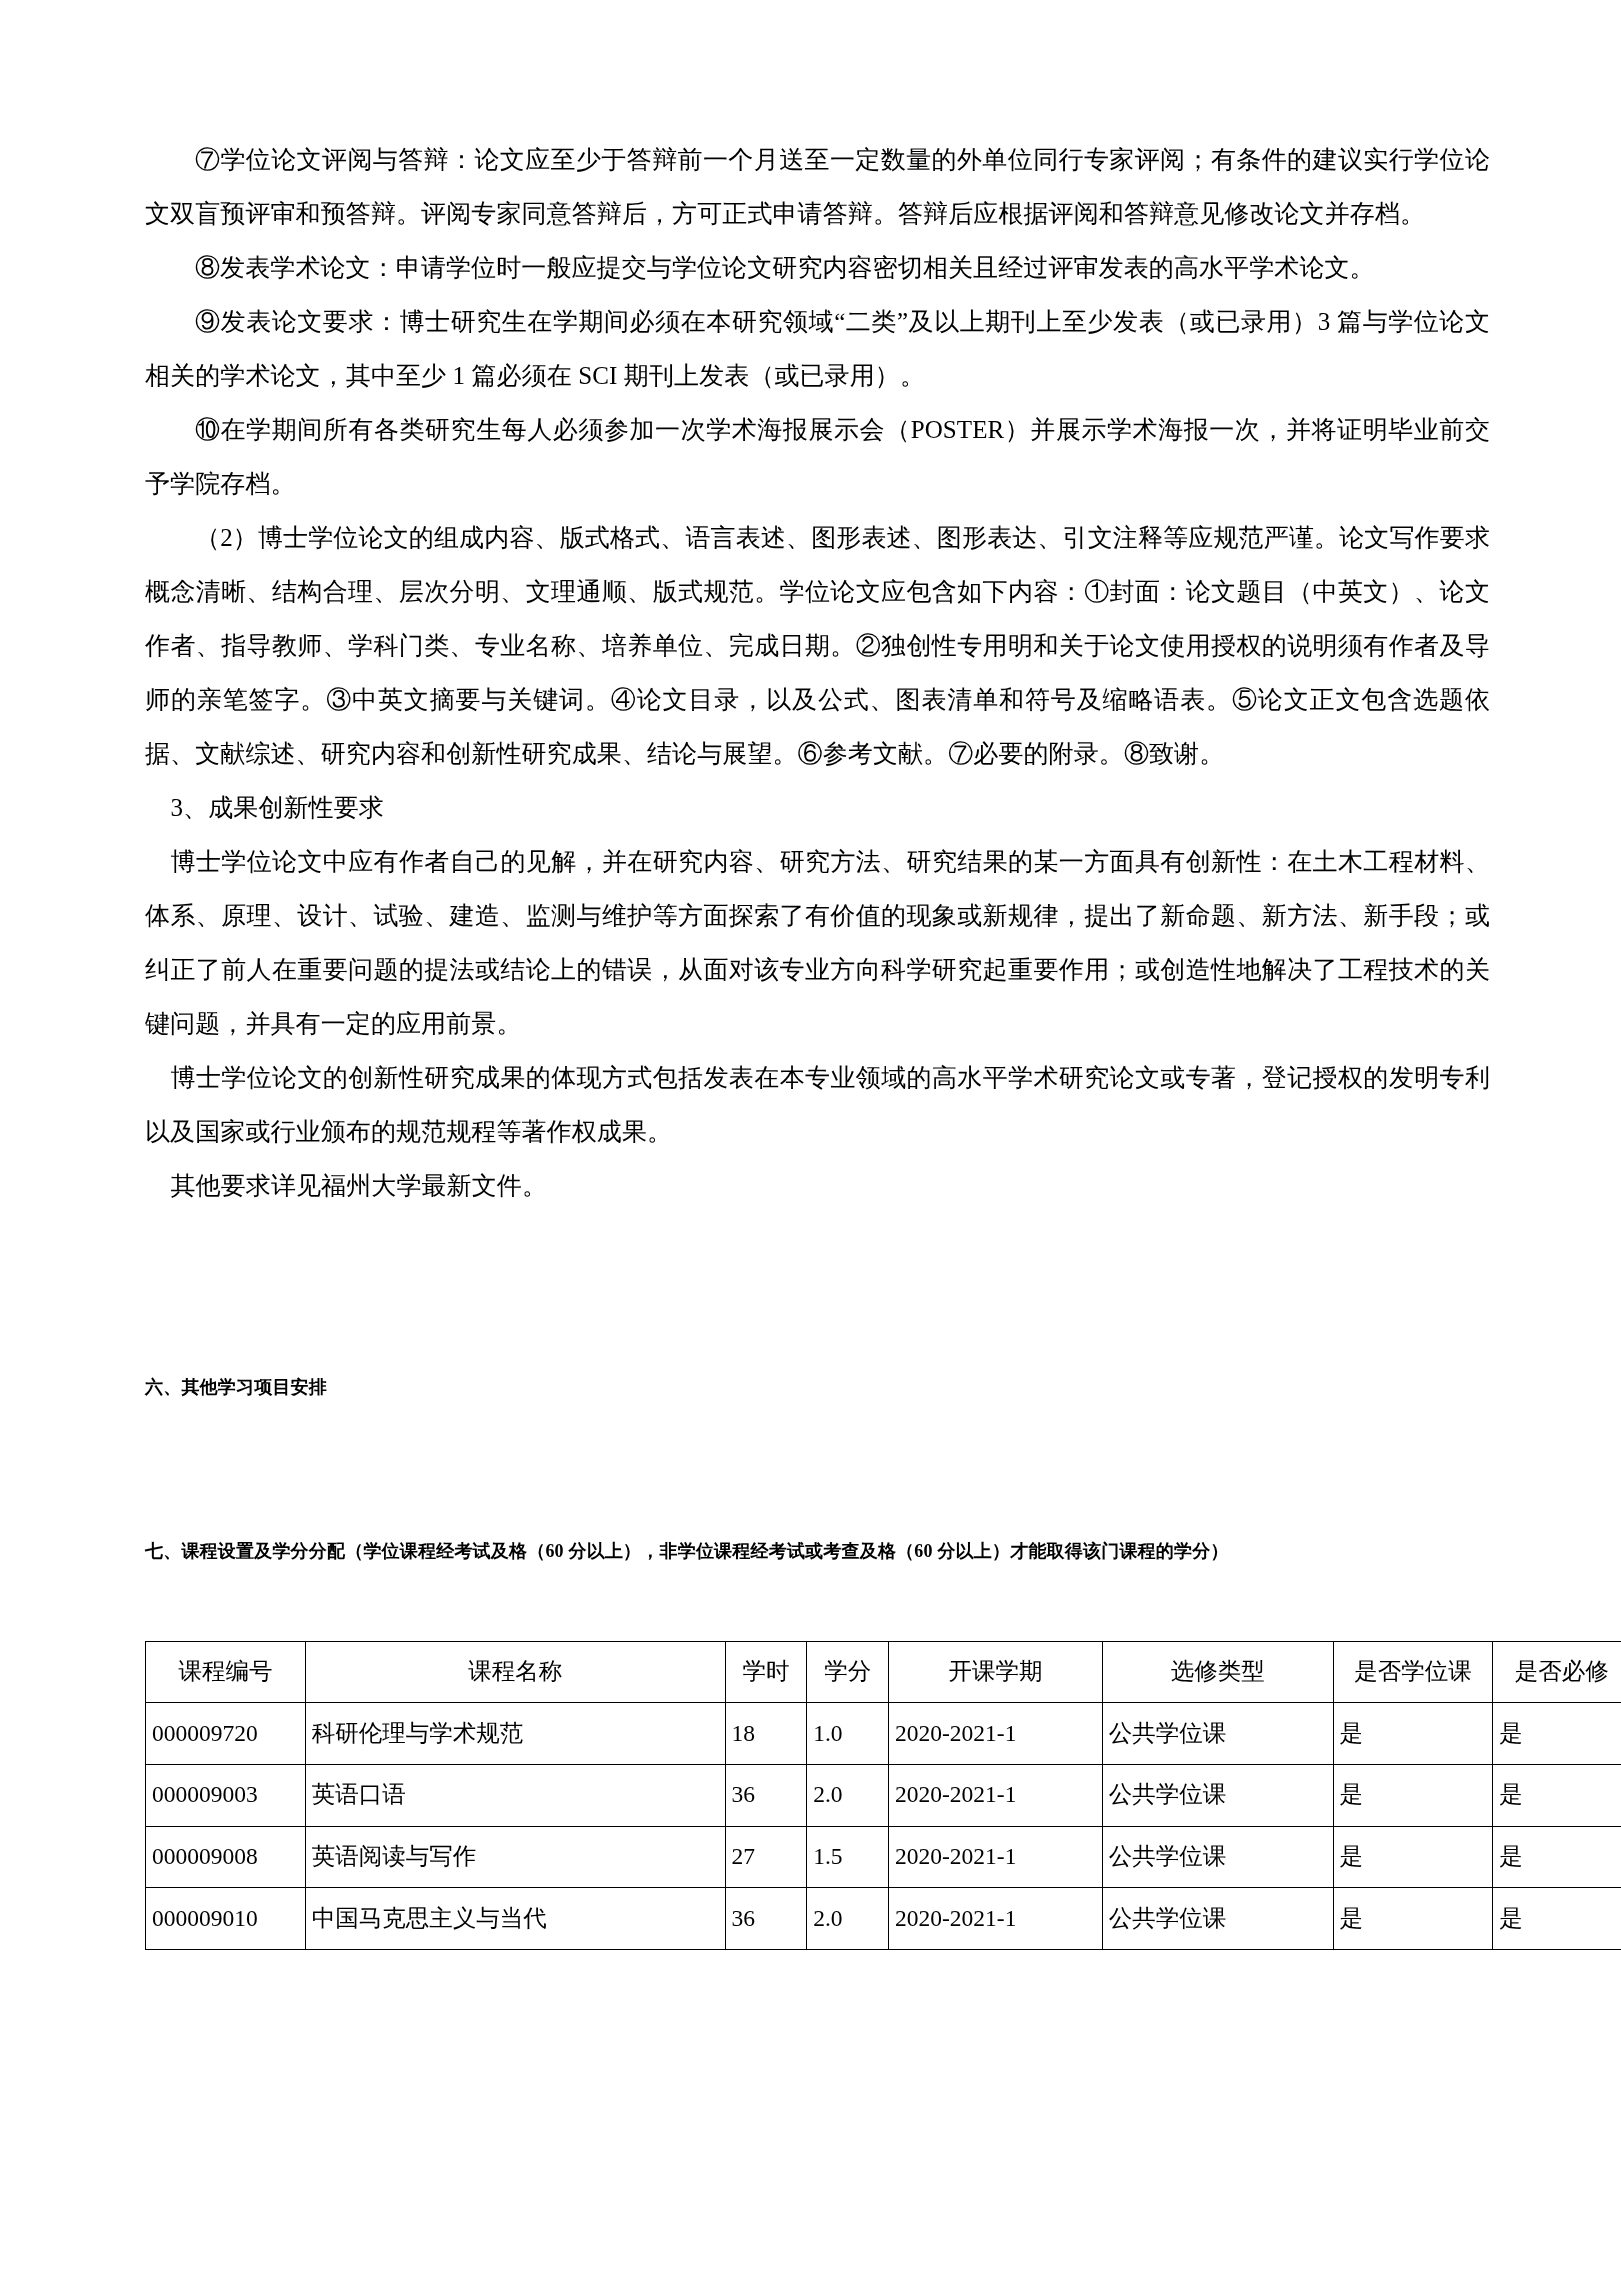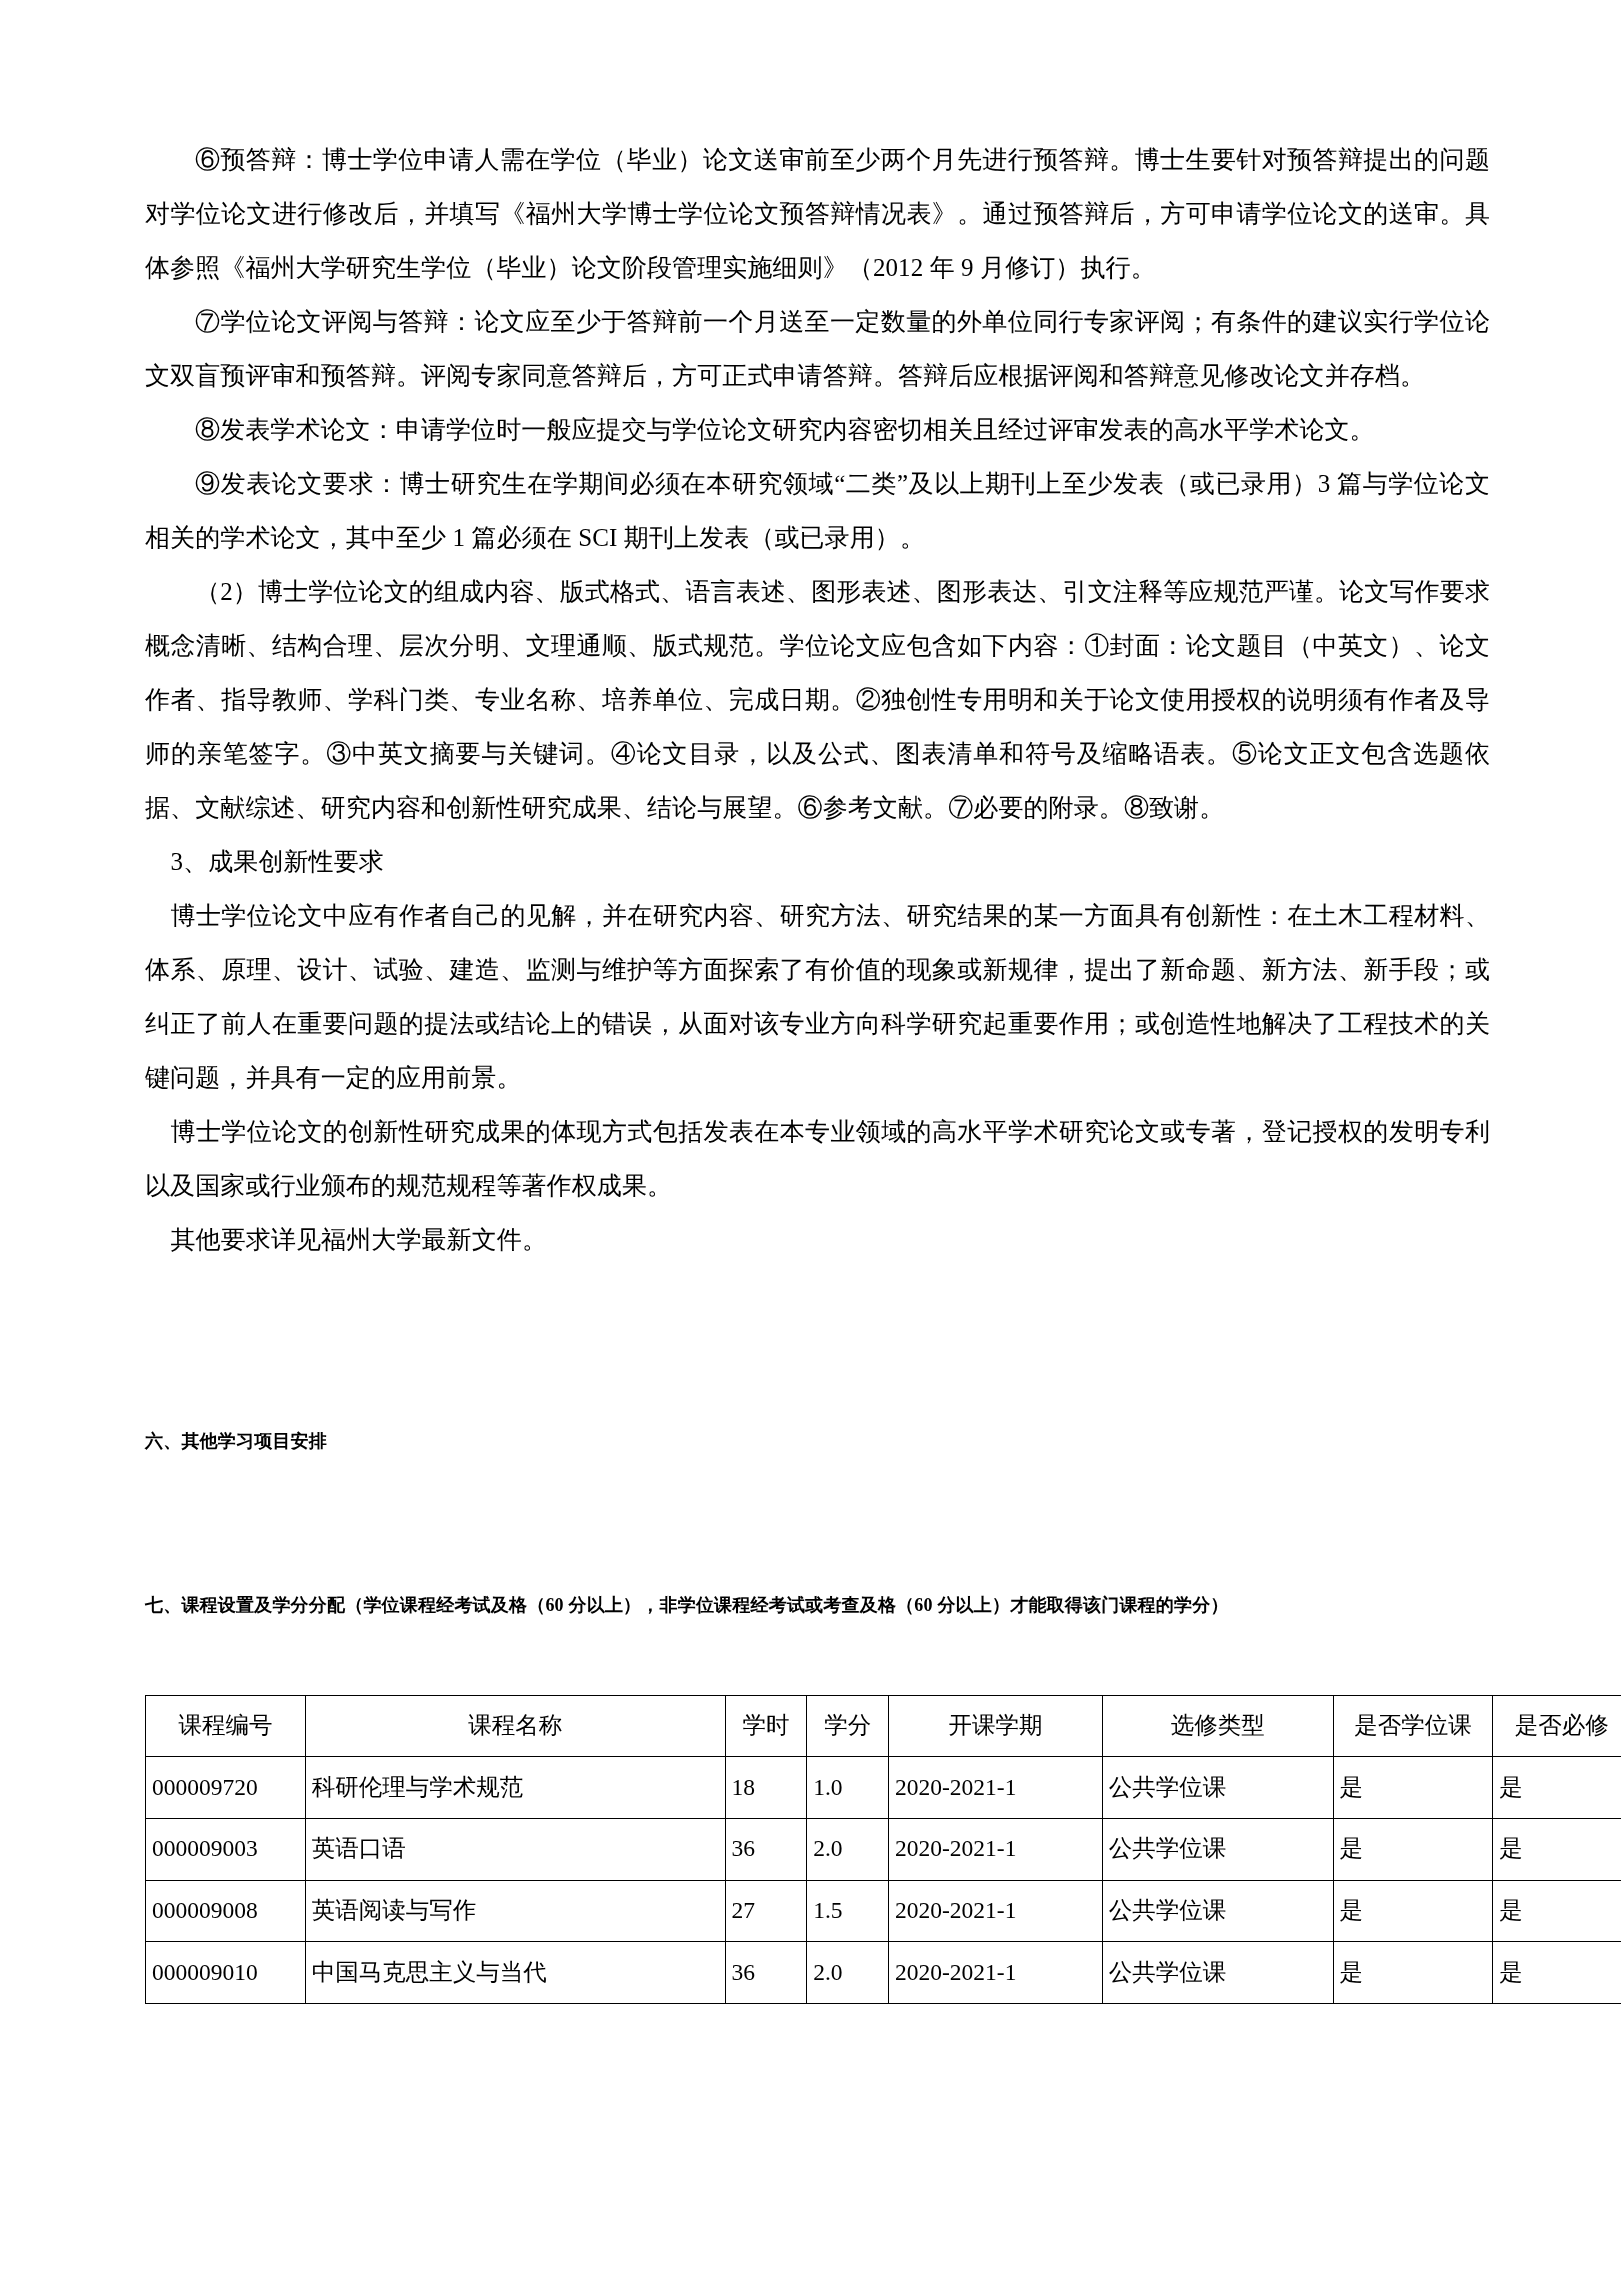--- a/index.html
+++ b/index.html
@@ -92,28 +92,28 @@
   .col-type   { width: 218px; margin-top: 8px; }
   .col-degree { width: 147px; }
   .col-req    { width: 125px; }
 </style>
 </head>
 <body>
 
 <div class="page">
   <div class="content">
 
-    <p class="para indent2">⑥预答辩：博士学位申请人需在学位（毕业）论文送审前至少两个月先进行预答辩。博士生要针对预答辩提出的问题对学位论文进行修改后，并填写《福州大学博士学位论文预答辩情况表》。通过预答辩后，方可申请学位论文的送审。具体参照《福州大学研究生学位（毕业）论文阶段管理实施细则》（2012 年 9 月修订）执行。</p>
 
     <p class="para indent2">⑦学位论文评阅与答辩：论文应至少于答辩前一个月送至一定数量的外单位同行专家评阅；有条件的建议实行学位论文双盲预评审和预答辩。评阅专家同意答辩后，方可正式申请答辩。答辩后应根据评阅和答辩意见修改论文并存档。</p>
 
     <p class="para indent2">⑧发表学术论文：申请学位时一般应提交与学位论文研究内容密切相关且经过评审发表的高水平学术论文。</p>
 
     <p class="para indent2">⑨发表论文要求：博士研究生在学期间必须在本研究领域“二类”及以上期刊上至少发表（或已录用）3 篇与学位论文相关的学术论文，其中至少 1 篇必须在 SCI 期刊上发表（或已录用）。</p>
 
+    <p class="para indent2">⑩在学期间所有各类研究生每人必须参加一次学术海报展示会（POSTER）并展示学术海报一次，并将证明毕业前交予学院存档。</p>
 
     <p class="para indent2">（2）博士学位论文的组成内容、版式格式、语言表述、图形表述、图形表达、引文注释等应规范严谨。论文写作要求概念清晰、结构合理、层次分明、文理通顺、版式规范。学位论文应包含如下内容：①封面：论文题目（中英文）、论文作者、指导教师、学科门类、专业名称、培养单位、完成日期。②独创性专用明和关于论文使用授权的说明须有作者及导师的亲笔签字。③中英文摘要与关键词。④论文目录，以及公式、图表清单和符号及缩略语表。⑤论文正文包含选题依据、文献综述、研究内容和创新性研究成果、结论与展望。⑥参考文献。⑦必要的附录。⑧致谢。</p>
 
     <p class="para indent1 last-left">3、成果创新性要求</p>
 
     <p class="para indent1">博士学位论文中应有作者自己的见解，并在研究内容、研究方法、研究结果的某一方面具有创新性：在土木工程材料、体系、原理、设计、试验、建造、监测与维护等方面探索了有价值的现象或新规律，提出了新命题、新方法、新手段；或纠正了前人在重要问题的提法或结论上的错误，从面对该专业方向科学研究起重要作用；或创造性地解决了工程技术的关键问题，并具有一定的应用前景。</p>
 
     <p class="para indent1">博士学位论文的创新性研究成果的体现方式包括发表在本专业领域的高水平学术研究论文或专著，登记授权的发明专利以及国家或行业颁布的规范规程等著作权成果。</p>
 
     <p class="para indent1 last-left">其他要求详见福州大学最新文件。</p>

